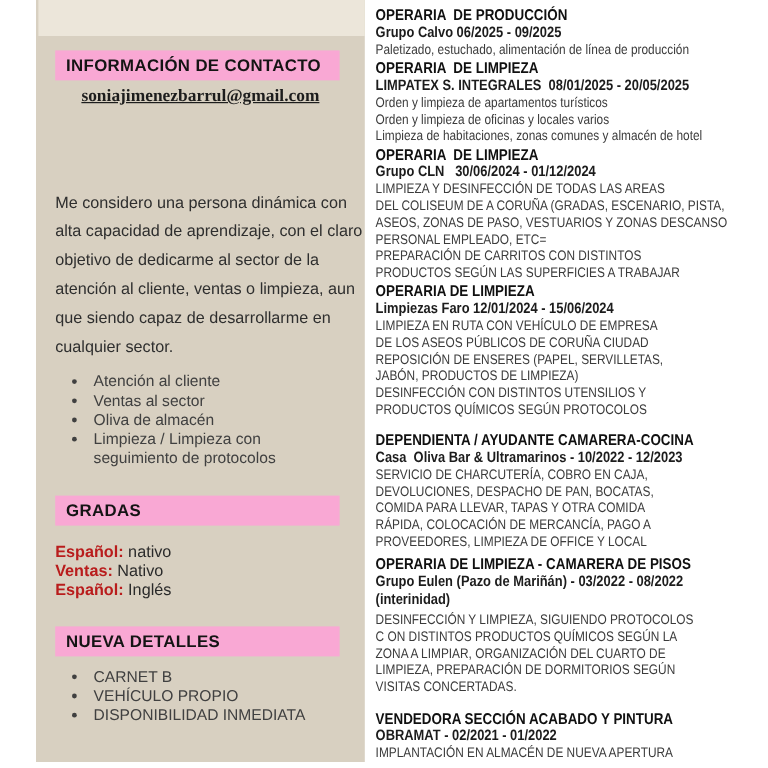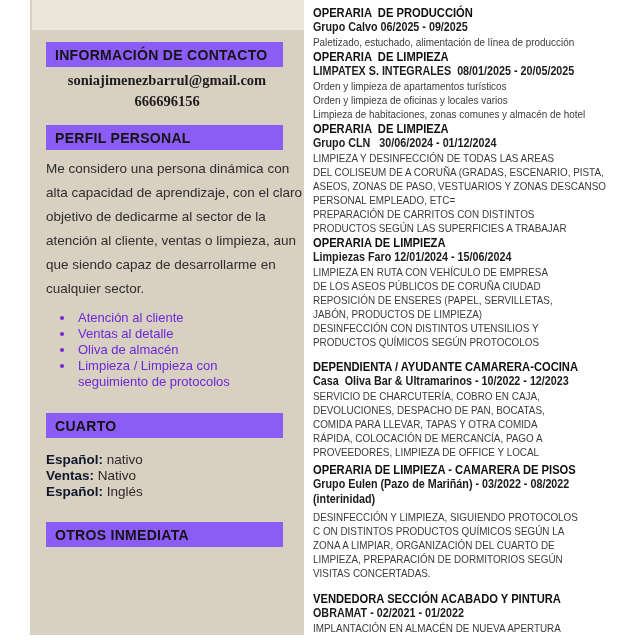--- a/index.html
+++ b/index.html
@@ -14,47 +14,47 @@
   .sidebar{
     position:absolute;left:30px;top:0;width:274px;height:635px;
     background:#d8d0c1;
   }
   .sidebar-topstrip{
     position:absolute;left:2px;top:0;width:272px;height:30px;
     background:#ece6da;
   }
   .hbox{
     position:absolute;left:16px;width:237px;box-sizing:border-box;
-    background:#8b5cf6;padding:4px 9px 3px 9px;
+    background:#f9a8d4;padding:4px 9px 3px 9px;
   }
   .hbox span{
     font-size:14px;font-weight:700;color:#141414;letter-spacing:.3px;
     font-family:"Liberation Sans",sans-serif;
   }
   .contact-email,.contact-phone{
     position:absolute;left:0;width:100%;text-align:center;
     font-family:"Liberation Serif",serif;font-weight:700;
     font-size:14.5px;color:#1d1d1d;
   }
-  .contact-email{top:72px;}
+  .contact-email{top:72px;text-decoration:underline;}
   .contact-phone{top:93px;}
   .profile-text{
     position:absolute;left:16px;top:157px;width:256px;
     font-size:13.5px;line-height:24px;color:#2e2e2e;
   }
   ul.side-list{
     position:absolute;left:30px;margin:0;padding:0 0 0 15px;
-    font-size:13px;line-height:16px;color:#6d28d9;
+    font-size:13px;line-height:16px;color:#404040;
   }
   ul.side-list li{margin:0;padding-left:3px;}
   .list-spec{top:310px;width:190px;}
   .list-other{top:556px;width:235px;line-height:17px;}
   .lang-block{position:absolute;left:16px;top:452px;}
   .lang-row{font-size:13.5px;line-height:16px;color:#2a2a2a;}
-  .lang-row b{color:#0f172a;}
+  .lang-row b{color:#b91c1c;}
   .lang-row b::after{content:": ";white-space:pre;}
 
   
   .main{
     position:absolute;left:313px;top:0;width:380px;
     transform:scaleX(0.86);transform-origin:top left;
     padding-top:5px;
   }
   .x-title{
     font-size:13px;font-weight:700;color:#101010;line-height:15px;
@@ -74,46 +74,47 @@
 </head>
 <body>
 
 <div class="sidebar">
   <div class="sidebar-topstrip"></div>
 
   <div class="hbox" style="top:42px">
     <span>INFORMACIÓN DE CONTACTO</span>
   </div>
   <div class="contact-email">soniajimenezbarrul@gmail.com</div>
-  <div class="contact-phone">666696156</div>
 
-  <div class="hbox" style="top:125px">
-    <span>PERFIL PERSONAL</span>
-  </div>
   <div class="profile-text">Me considero una persona dinámica con alta capacidad de aprendizaje, con el claro objetivo de dedicarme al sector de la atención al cliente, ventas o limpieza, aun que siendo capaz de desarrollarme en cualquier sector.</div>
 
   <ul class="side-list list-spec">
     <li>Atención al cliente</li>
-    <li>Ventas al detalle</li>
+    <li>Ventas al sector</li>
     <li>Oliva de almacén</li>
     <li>Limpieza / Limpieza con seguimiento de protocolos</li>
   </ul>
 
   <div class="hbox" style="top:413px">
-    <span>CUARTO</span>
+    <span>GRADAS</span>
   </div>
   <div class="lang-block">
     <div class="lang-row"><b>Español</b><span>nativo</span></div>
     <div class="lang-row"><b>Ventas</b><span>Nativo</span></div>
     <div class="lang-row"><b>Español</b><span>Inglés</span></div>
   </div>
 
   <div class="hbox" style="top:522px">
-    <span>OTROS INMEDIATA</span>
+    <span>NUEVA DETALLES</span>
   </div>
+  <ul class="side-list list-other">
+    <li>CARNET B</li>
+    <li>VEHÍCULO PROPIO</li>
+    <li>DISPONIBILIDAD INMEDIATA</li>
+  </ul>
 </div>
 
 <div class="main">
 
   <div class="entry">
     <div class="x-title pre">OPERARIA  DE PRODUCCIÓN</div>
     <div class="x-co pre">Grupo Calvo 06/2025 - 09/2025</div>
     <div class="x-line">Paletizado, estuchado, alimentación de línea de producción</div>
   </div>
 

